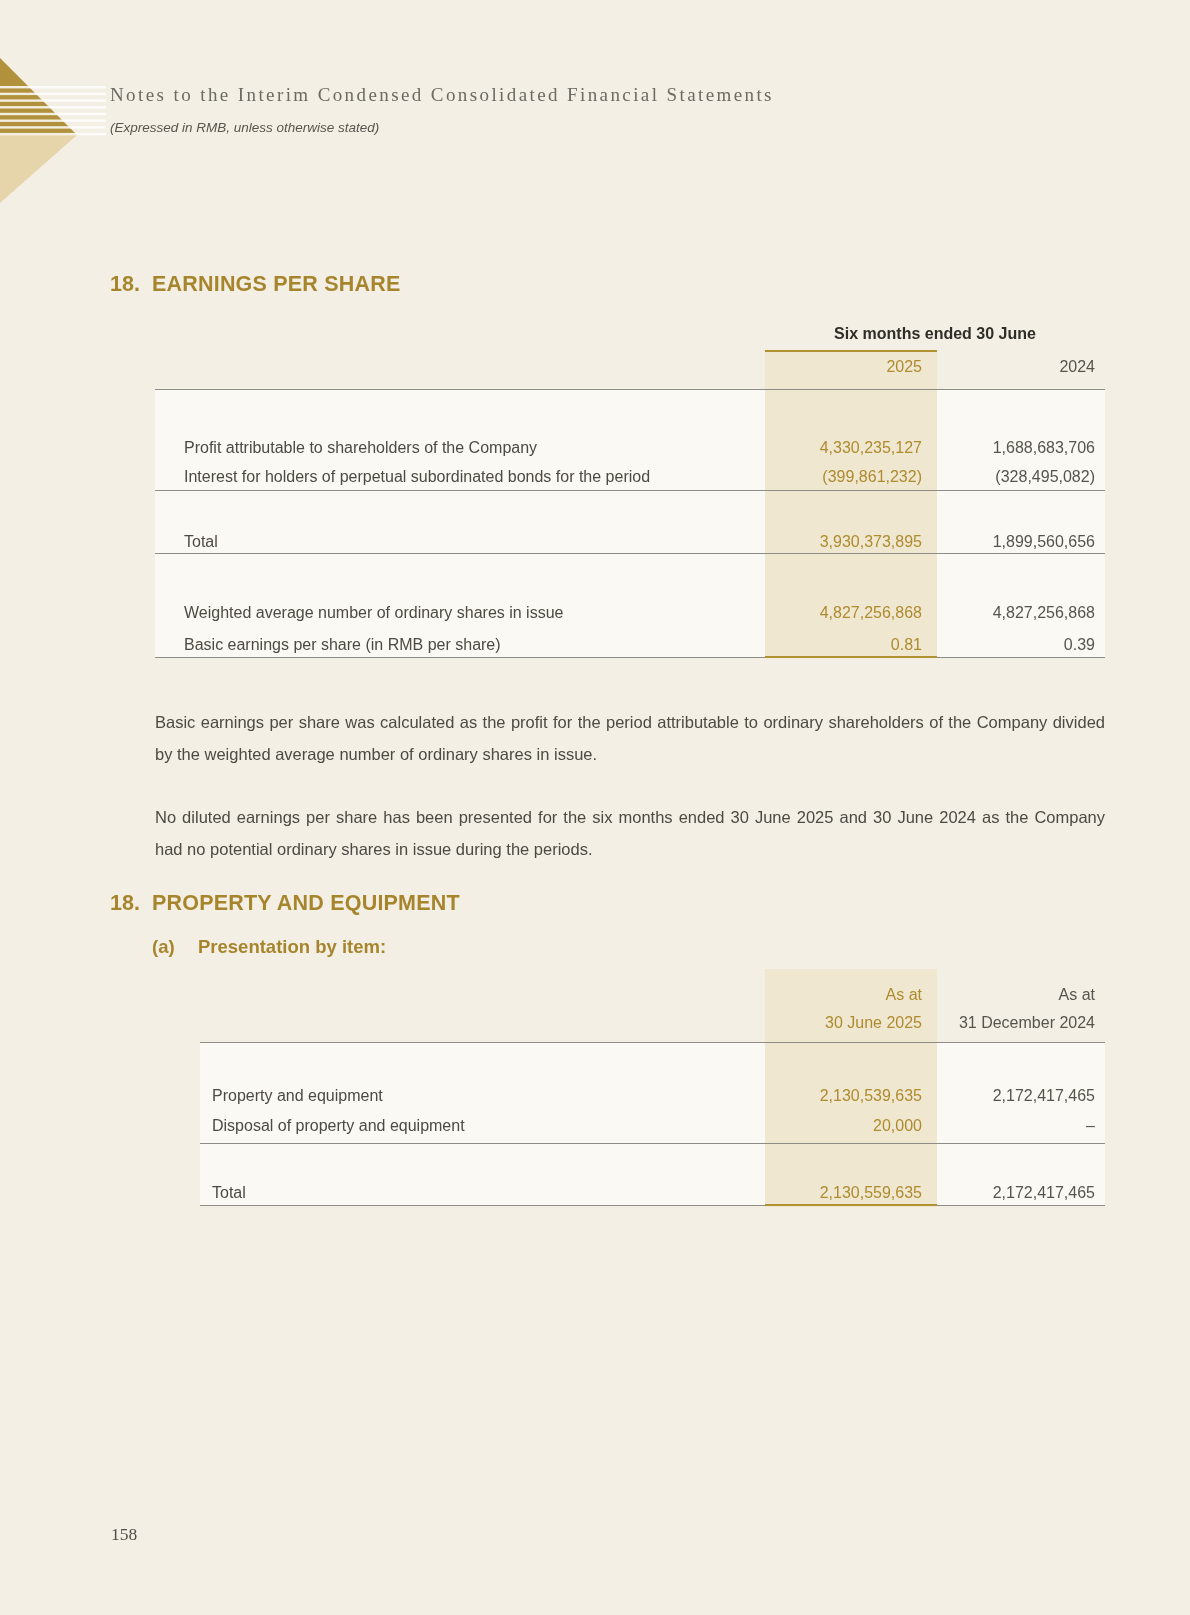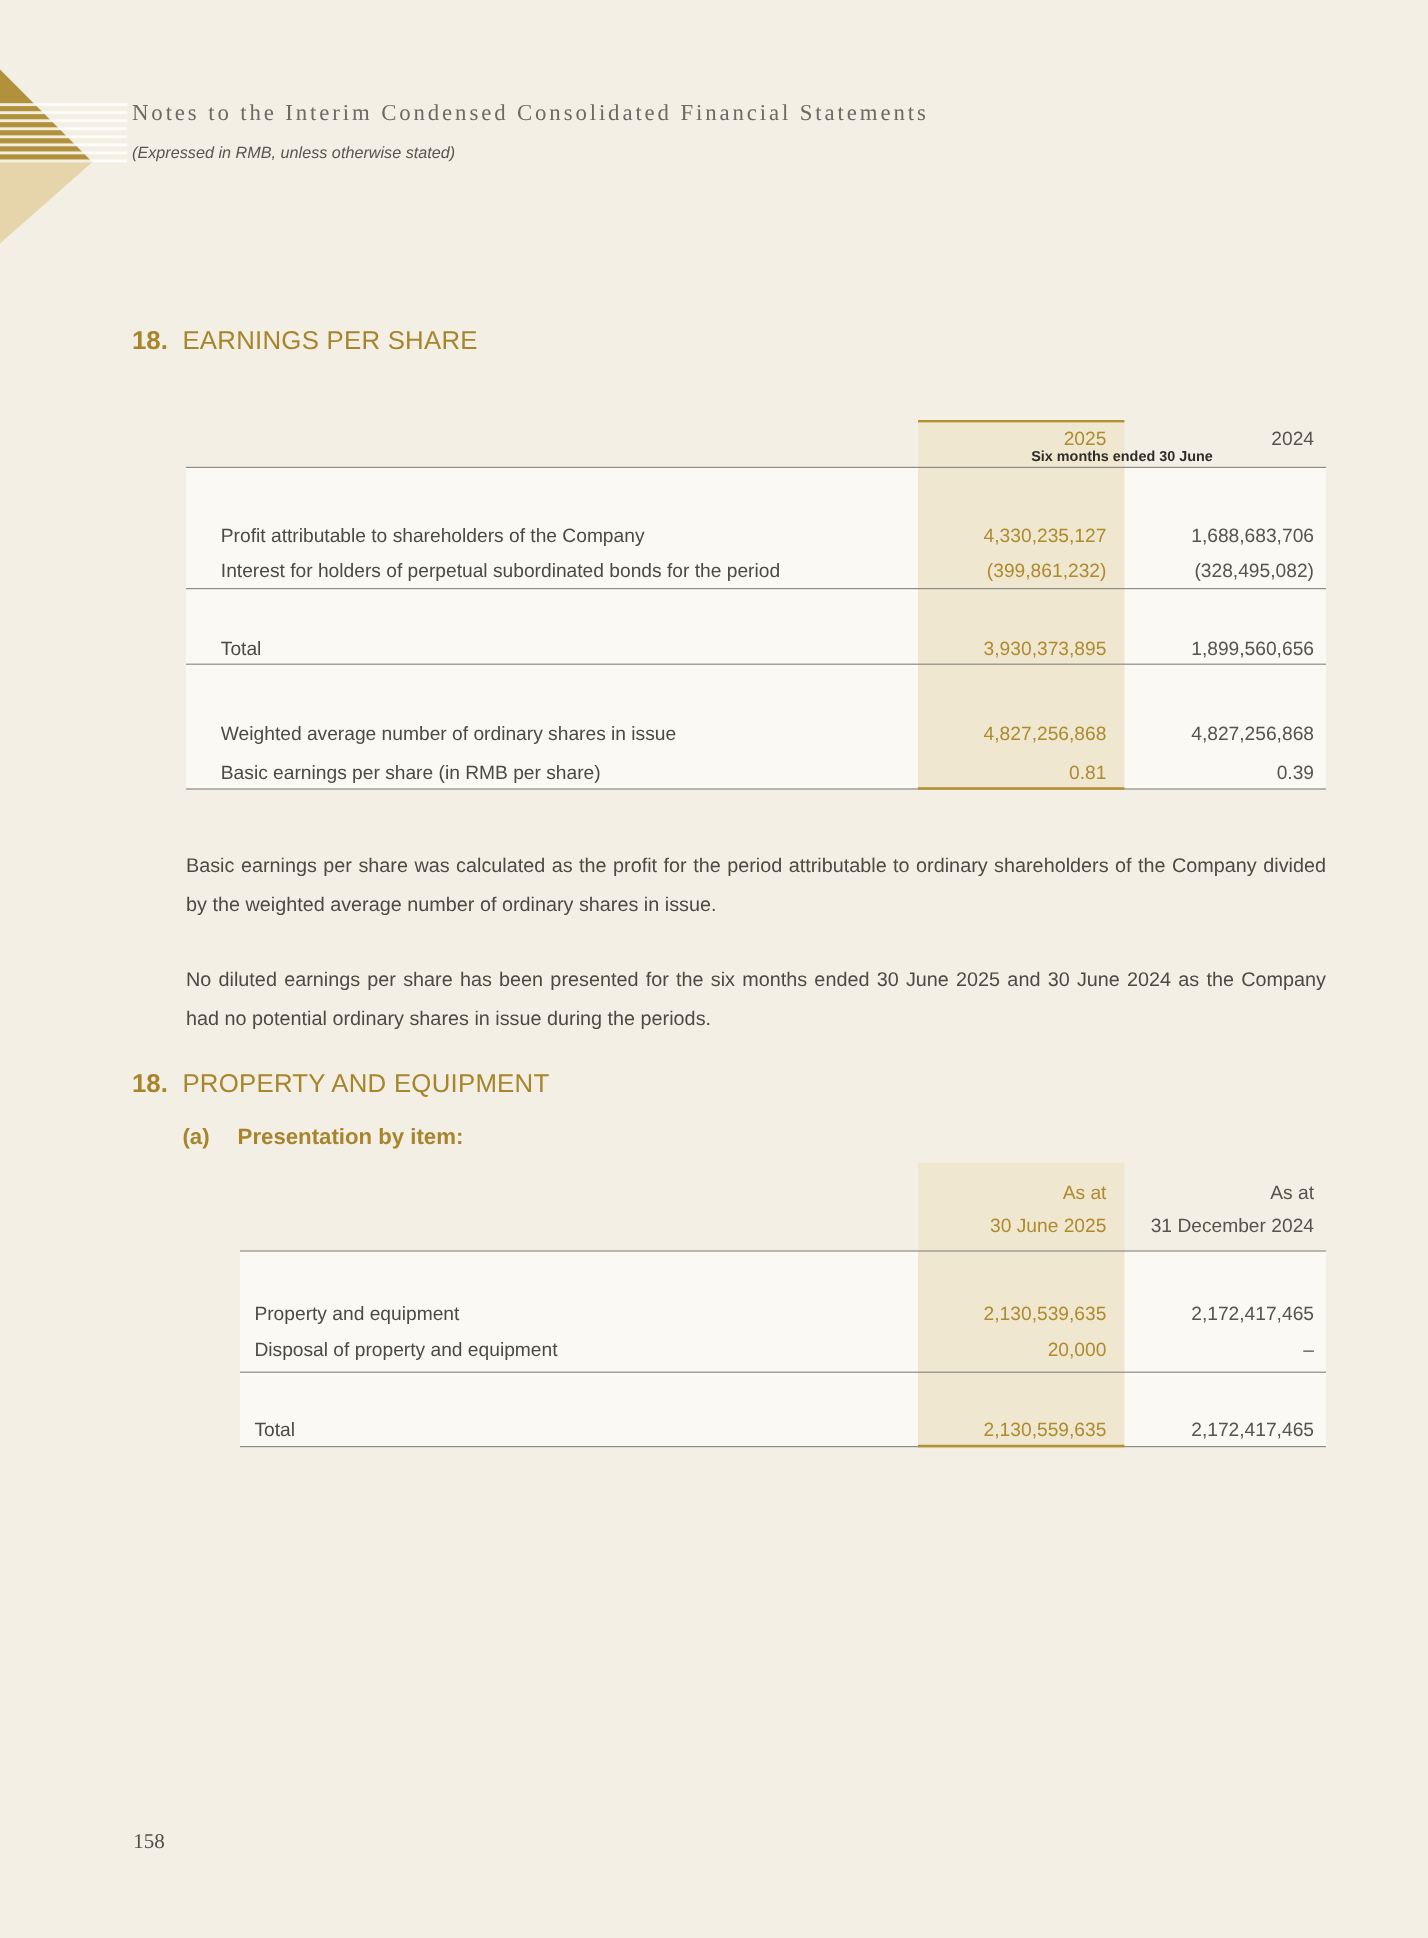--- a/index.html
+++ b/index.html
@@ -15,37 +15,37 @@
     position:absolute;left:110px;top:84px;
     font-family:"Liberation Serif",serif;font-size:19px;letter-spacing:2.4px;
     color:#6b6a63;white-space:nowrap;
   }
   .doc-subtitle{
     position:absolute;left:110px;top:120px;
     font-style:italic;font-size:13.5px;color:#57564f;white-space:nowrap;
   }
   
   .sec-num{position:absolute;left:110px;font-size:21.5px;font-weight:bold;color:#a6852d;}
-  .sec-title{position:absolute;left:152px;font-size:21.5px;font-weight:normal;color:#a6852d;letter-spacing:.2px;}
+  .sec-title{position:absolute;left:152px;font-size:21.5px;font-weight:bold;color:#a6852d;letter-spacing:.2px;}
   .sub-num{position:absolute;left:152px;font-size:18.5px;font-weight:bold;color:#a6852d;}
   .sub-title{position:absolute;left:198px;font-size:18.5px;font-weight:bold;color:#a6852d;}
   
   .tbl{position:absolute;}
   .tbody-bg{position:absolute;left:0;right:0;background:#fbf9f3;z-index:0;}
   .hl-col{position:absolute;background:#f0e7d1;z-index:1;}
   .hline{position:absolute;left:0;right:0;height:1px;background:#8d8c85;z-index:2;}
   .gline{position:absolute;height:2px;background:#b29130;z-index:3;}
   .t-row{position:absolute;left:0;right:0;display:flex;align-items:flex-start;z-index:4;font-size:16px;line-height:19px;}
   .t-label{flex:1;padding-left:29px;color:#4b4a43;}
   .tbl2 .t-label{padding-left:12px;}
   .t-v1{width:172px;text-align:right;padding-right:15px;box-sizing:border-box;font-weight:normal;color:#ad8b2e;}
   .t-v2{width:168px;text-align:right;padding-right:10px;box-sizing:border-box;color:#55544d;}
   .period-head{
     position:absolute;top:0;left:610px;width:340px;text-align:center;z-index:4;
-    font-size:12px;font-weight:bold;color:#2f2d27;margin-top:48px;
+    font-size:16px;font-weight:bold;color:#2f2d27;
   }
   
   .para{
     position:absolute;left:155px;width:950px;
     font-size:16.5px;line-height:32px;color:#4b4a43;
     text-align:justify;
   }
   .page-number{
     position:absolute;left:111px;top:1524px;
     font-family:"Liberation Serif",serif;font-size:17.5px;color:#4e4d47;

